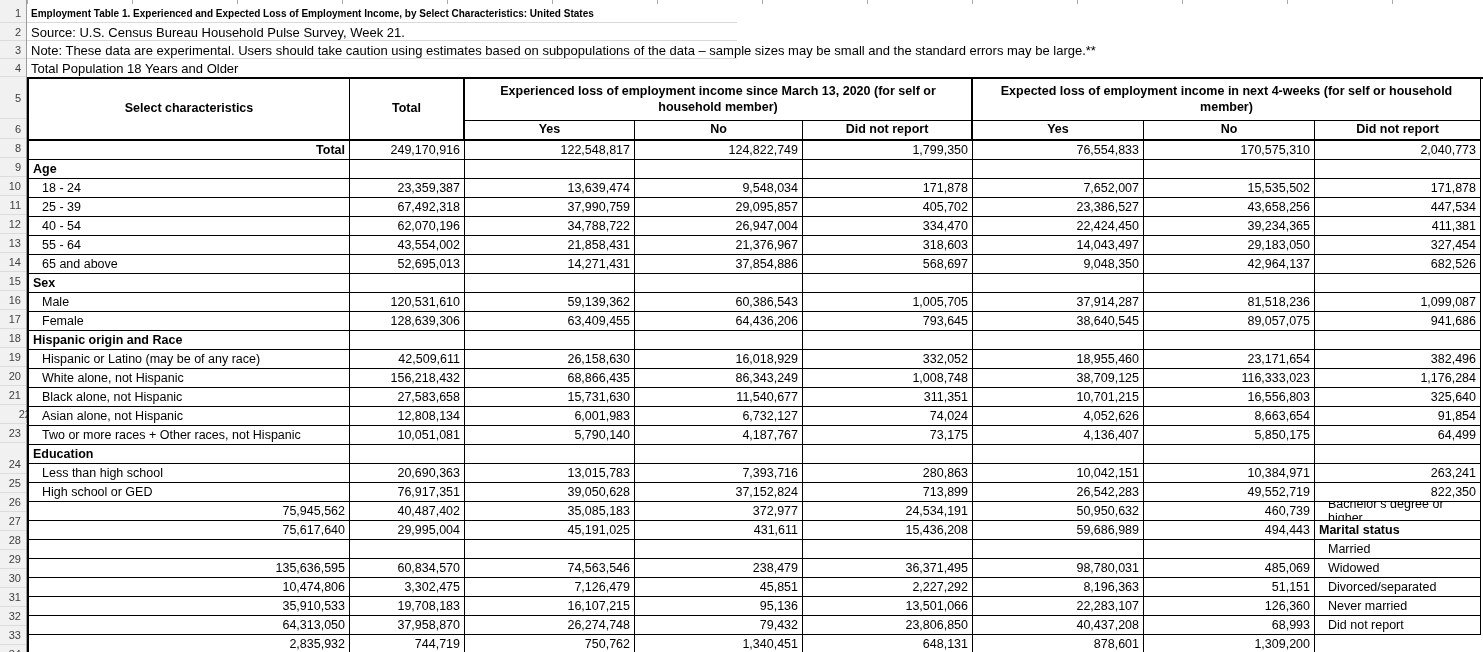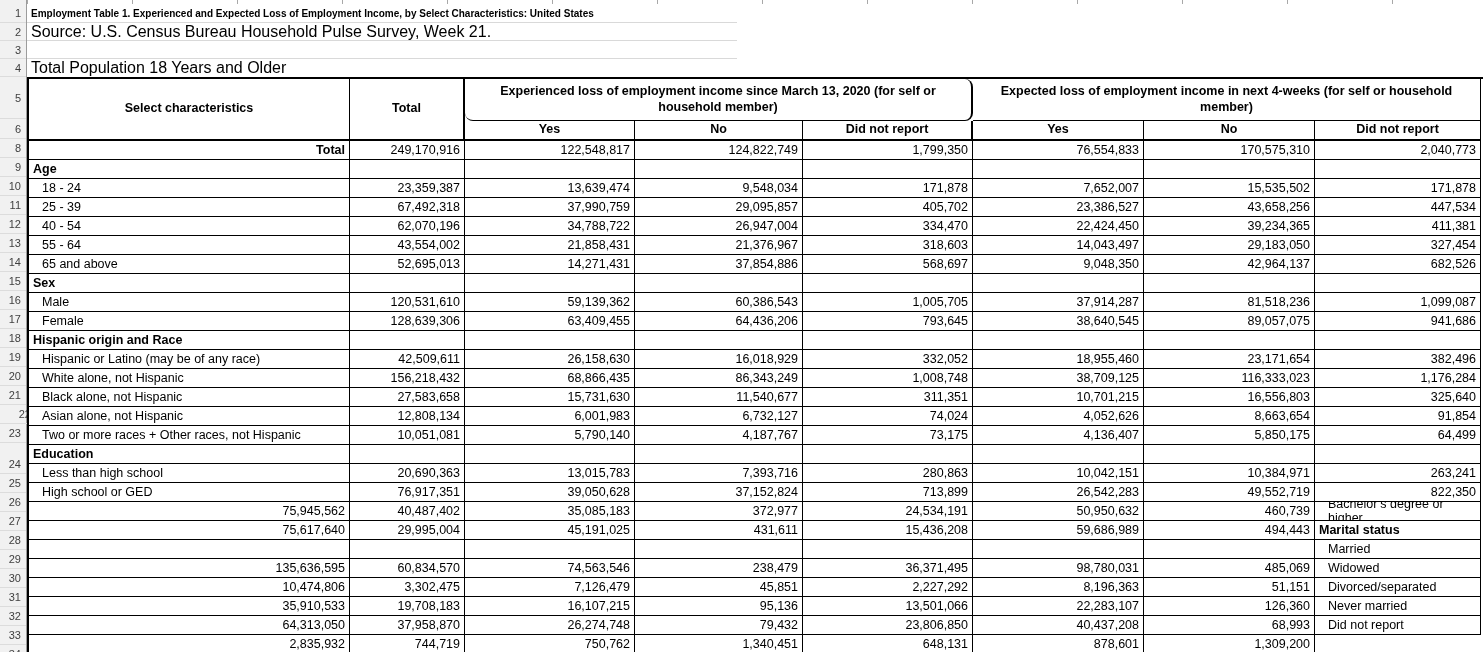--- a/index.html
+++ b/index.html
@@ -15,40 +15,40 @@
   #gutter { position:absolute; left:0; top:0; width:27px; height:652px;
     background:#f1f1f1; border-right:1px solid #9c9c9c; }
   .gcell { width:100%; display:flex; align-items:center; justify-content:flex-end;
     padding-right:5px; font-size:11px; color:#3f3f3f;
     border-bottom:1px solid #dcdcdc; }
   .gcell.spacer { border-bottom:none; }
 
   
   #meta { position:absolute; left:27px; top:4px; right:0; }
   .meta-row { position:relative; white-space:nowrap; overflow:visible;
-    display:flex; align-items:center; padding-left:4px; font-size:16px; }
+    display:flex; align-items:center; padding-left:4px; font-size:13px; }
   .meta-row .gridline { position:absolute; left:0; bottom:0; width:710px; height:1px;
     background:#d9d9d9; }
   #r1 { height:19px; font-weight:bold; font-size:10px; }
   #r2,#r3,#r4 { height:18px; }
 
   
   #table { position:absolute; left:27px; top:77px; width:1456px; height:575px;
     border-left:2px solid #000; border-top:2px solid #000;
     display:grid;
     grid-template-columns:321px 115px 170px 168px 170px 171px 171px 166px;
     grid-template-rows:42px 20px;
     grid-auto-rows:19px;
     background:#fff; }
   .hc { display:flex; align-items:center; justify-content:center; text-align:center;
     font-weight:bold; font-size:12.5px; line-height:1.25;
     border-right:1px solid #000; border-bottom:1px solid #000; padding:0 6px; }
   .hA   { grid-column:1; grid-row:1/3; border-bottom-width:2px; }
   .hTot { grid-column:2; grid-row:1/3; border-right-width:2px; border-bottom-width:2px; }
-  .hG1  { grid-column:3/6; grid-row:1; border-right-width:2px;border-radius:8px; }
+  .hG1  { grid-column:3/6; grid-row:1; border-right-width:2px; }
   .hG2  { grid-column:6/9; grid-row:1; }
   .hSub { grid-row:2; border-bottom-width:2px; }
   .hSub.thick { border-right-width:2px; }
 
   .cell { border-right:1px solid #000; border-bottom:1px solid #000;
     display:flex; align-items:center; font-size:12.5px; overflow:hidden; }
   .label-cell { padding-left:13px; }
   .label-cell.section { padding-left:4px; font-weight:bold; }
   .label-cell.total { justify-content:flex-end; padding-right:4px; font-weight:bold; }
   .num-cell { justify-content:flex-end; padding-right:4px; }
@@ -99,20 +99,21 @@
   <div id="meta">
     <div class="meta-row" id="r1">
       <span>Employment Table 1. Experienced and Expected Loss of Employment Income, by Select Characteristics: United States</span>
       <span class="gridline"></span>
     </div>
     <div class="meta-row" id="r2">
       <span>Source: U.S. Census Bureau Household Pulse Survey, Week 21.</span>
       <span class="gridline"></span>
     </div>
     <div class="meta-row" id="r3">
+      <span>Note: These data are experimental. Users should take caution using estimates based on subpopulations of the data – sample sizes may be small and the standard errors may be large.**</span>
       <span class="gridline"></span>
     </div>
     <div class="meta-row" id="r4">
       <span>Total Population 18 Years and Older</span>
     </div>
   </div>
 
   <div id="table">
     <div class="hc hA">Select characteristics</div>
     <div class="hc hTot">Total</div>

